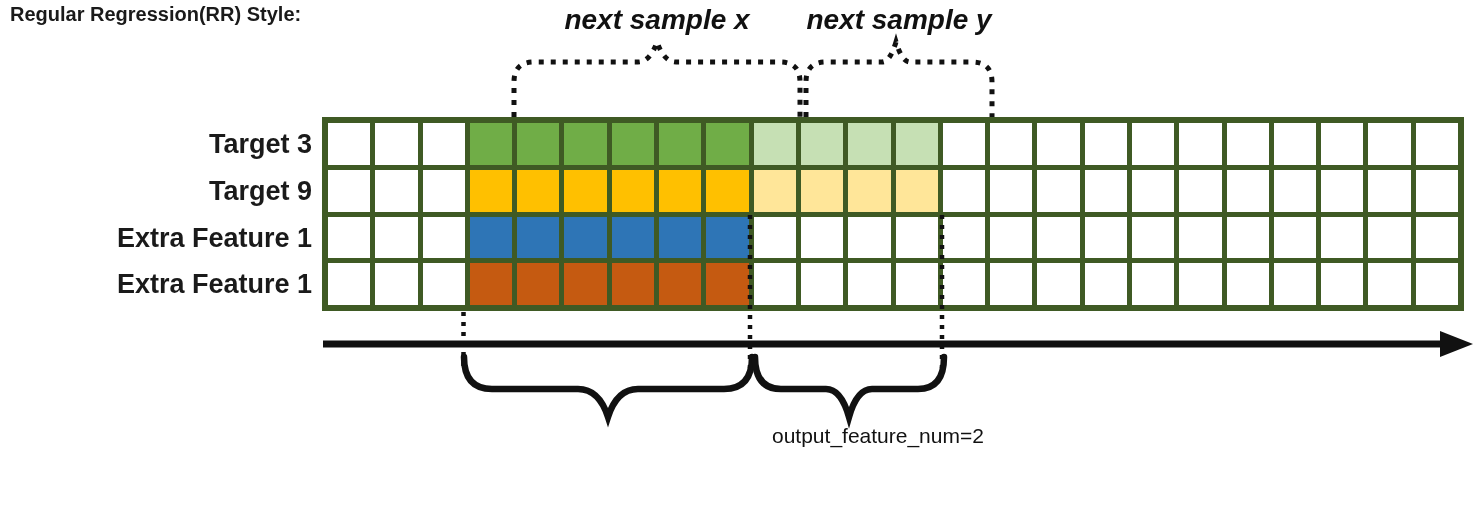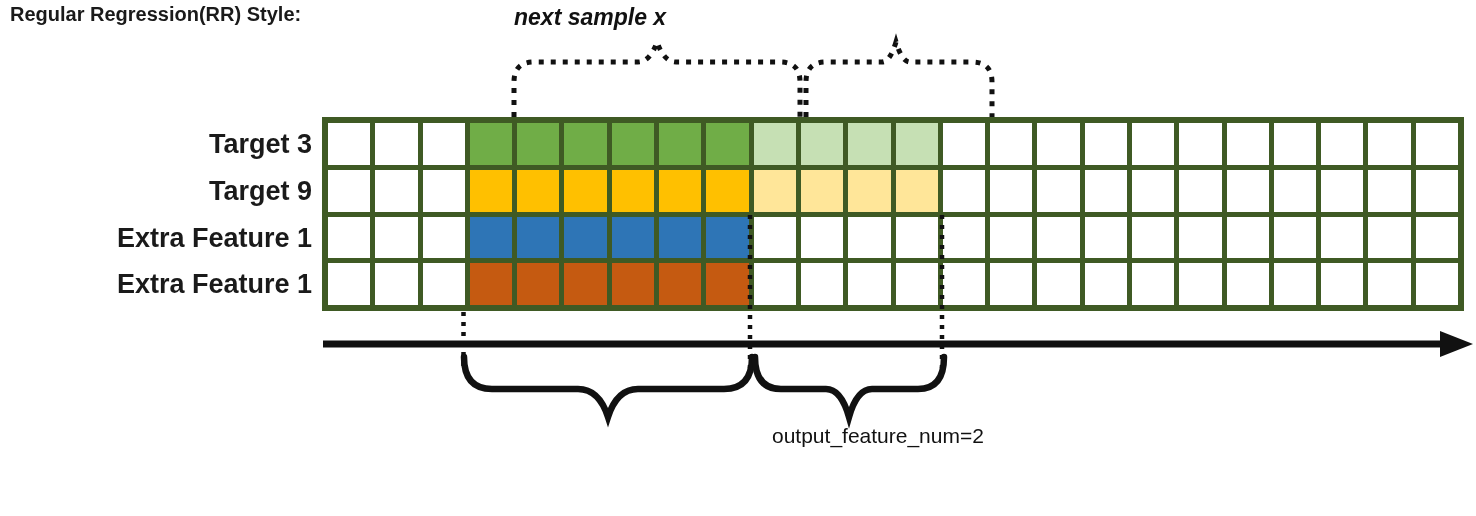--- a/index.html
+++ b/index.html
@@ -6,22 +6,22 @@
   .canvas{
     position:relative;width:1476px;height:516px;background:#ffffff;
     font-family:"Liberation Sans","DejaVu Sans",sans-serif;color:#111;
     overflow:hidden;
   }
   .title{
     position:absolute;left:10px;top:3px;font-size:20px;font-weight:bold;
     letter-spacing:0px;color:#1a1a1a;white-space:nowrap;
   }
   .brace-label{
-    position:absolute;top:4px;font-size:23px;font-weight:600;font-style:italic;
-    color:#111;white-space:nowrap;
+    position:absolute;top:4px;font-size:28px;font-weight:600;font-style:italic;
+    text-align:center;color:#111;white-space:nowrap;
   }
   .brace-label.x{left:514px;width:286px;}
   .brace-label.y{left:806px;width:186px;}
   .row-label{
     position:absolute;left:0;width:312px;text-align:right;
     font-size:27px;font-weight:bold;color:#1a1a1a;height:42px;line-height:42px;
     white-space:nowrap;
   }
   .grid{
     position:absolute;left:322px;top:117px;width:1142px;height:194px;
@@ -43,20 +43,21 @@
   svg.overlay{position:absolute;left:0;top:0;pointer-events:none;}
 </style>
 </head>
 <body>
 
 <div class="canvas">
 
   <div class="title">Regular Regression(RR) Style:</div>
 
   <div class="brace-label x">next sample x</div>
+  <div class="brace-label y">next sample y</div>
 
   <div class="row-label" style="top:123px;">Target 3</div>
   <div class="row-label" style="top:170px;">Target 9</div>
   <div class="row-label" style="top:217px;">Extra Feature 1</div>
   <div class="row-label" style="top:263px;">Extra Feature 1</div>
 
   <div class="grid" id="grid" style="background: rgb(63, 90, 36);">
       <div class="cell" style="background: rgb(255, 255, 255);"></div>
       <div class="cell" style="background: rgb(255, 255, 255);"></div>
       <div class="cell" style="background: rgb(255, 255, 255);"></div>

